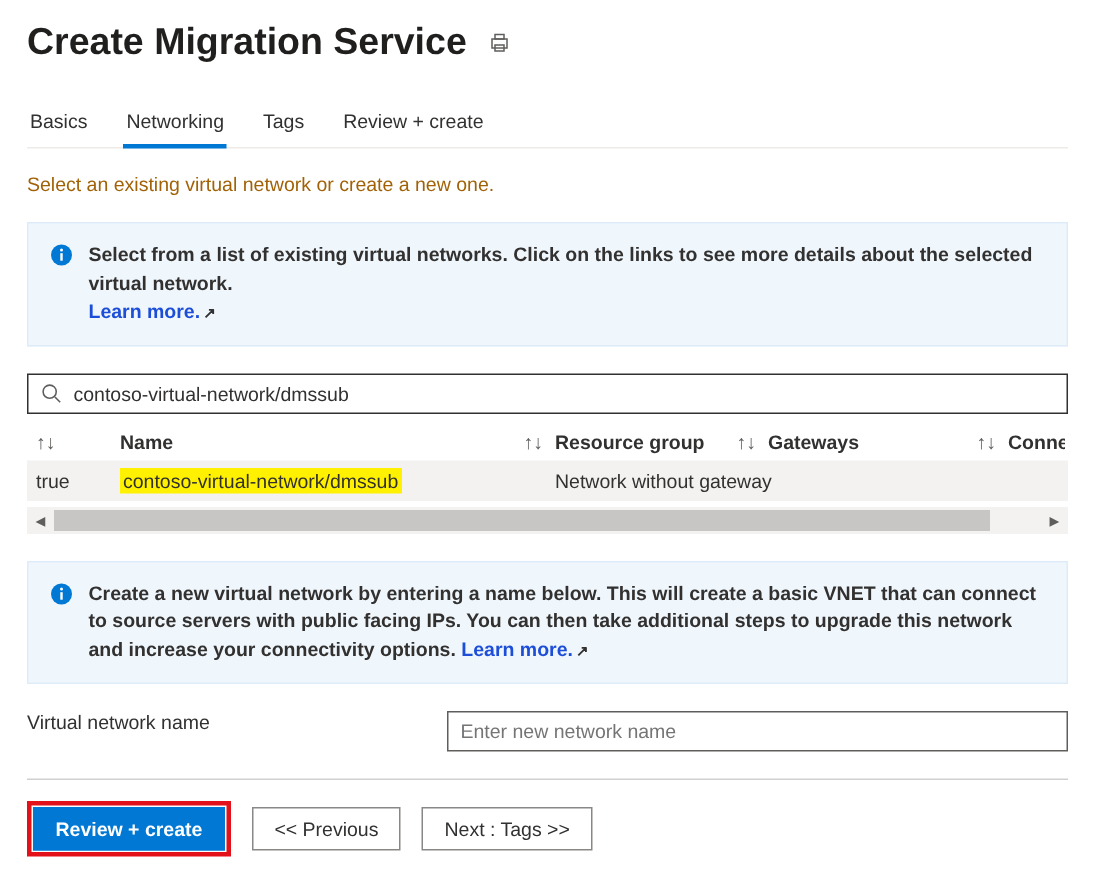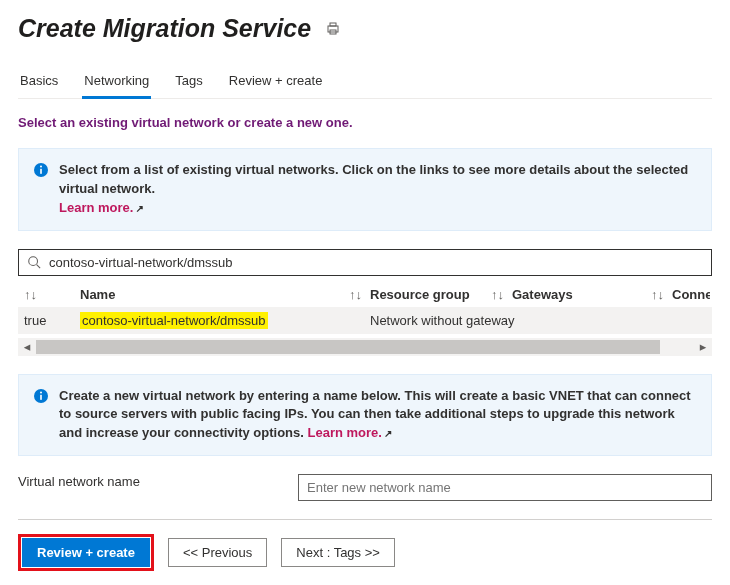--- a/index.html
+++ b/index.html
@@ -6,41 +6,41 @@
   body {
     font-family: "Segoe UI", -apple-system, sans-serif;
     font-size: 13px;
     color: #323130;
     margin: 0;
     padding: 14px 18px 0 18px;
     background: #fff;
     width: 730px;
   }
   .header { display: flex; align-items: center; gap: 14px; margin-bottom: 24px; }
-  .page-title { font-size: 25px; font-weight: 600; color: #201f1e; margin: 0; font-style: italic; }
+  .page-title { font-size: 25px; font-weight: 600; color: #201f1e; margin: 0; }
   .print-icon { color: #605e5c; }
 
   .tabs { display: flex; gap: 22px; border-bottom: 1px solid #edebe9; margin-bottom: 16px; }
   .tab { padding: 6px 2px 8px 2px; cursor: pointer; color: #323130; }
   .tab.active { border-bottom: 3px solid #0078d4; margin-bottom:-1px; font-weight:400; }
 
-  .subtext { margin: 16px 0 18px 0; color: #701a75; font-weight: bold; }
+  .subtext { margin: 16px 0 18px 0; color: #a16207; }
 
   .info-box {
     display: flex;
     gap: 10px;
     padding: 12px 14px;
     background: #eff6fc;
     border: 1px solid #deecf9;
     margin-bottom: 18px;
     line-height: 1.45;
   }
   .info-icon { flex: 0 0 auto; margin-top:1px; }
   .info-text { color: #323130; font-weight: bold; }
-  .link { color: #be185d; text-decoration: none; cursor:pointer; }
+  .link { color: #1d4ed8; text-decoration: none; cursor:pointer; }
   .ext-icon { font-size: 10px; margin-left:2px; }
 
   .search-row {
     display: flex; align-items: center;
     border: 1px solid #323130;
     padding: 4px 8px;
     margin-bottom: 6px;
   }
   .search-row svg { margin-right: 6px; }
   .search-input {

